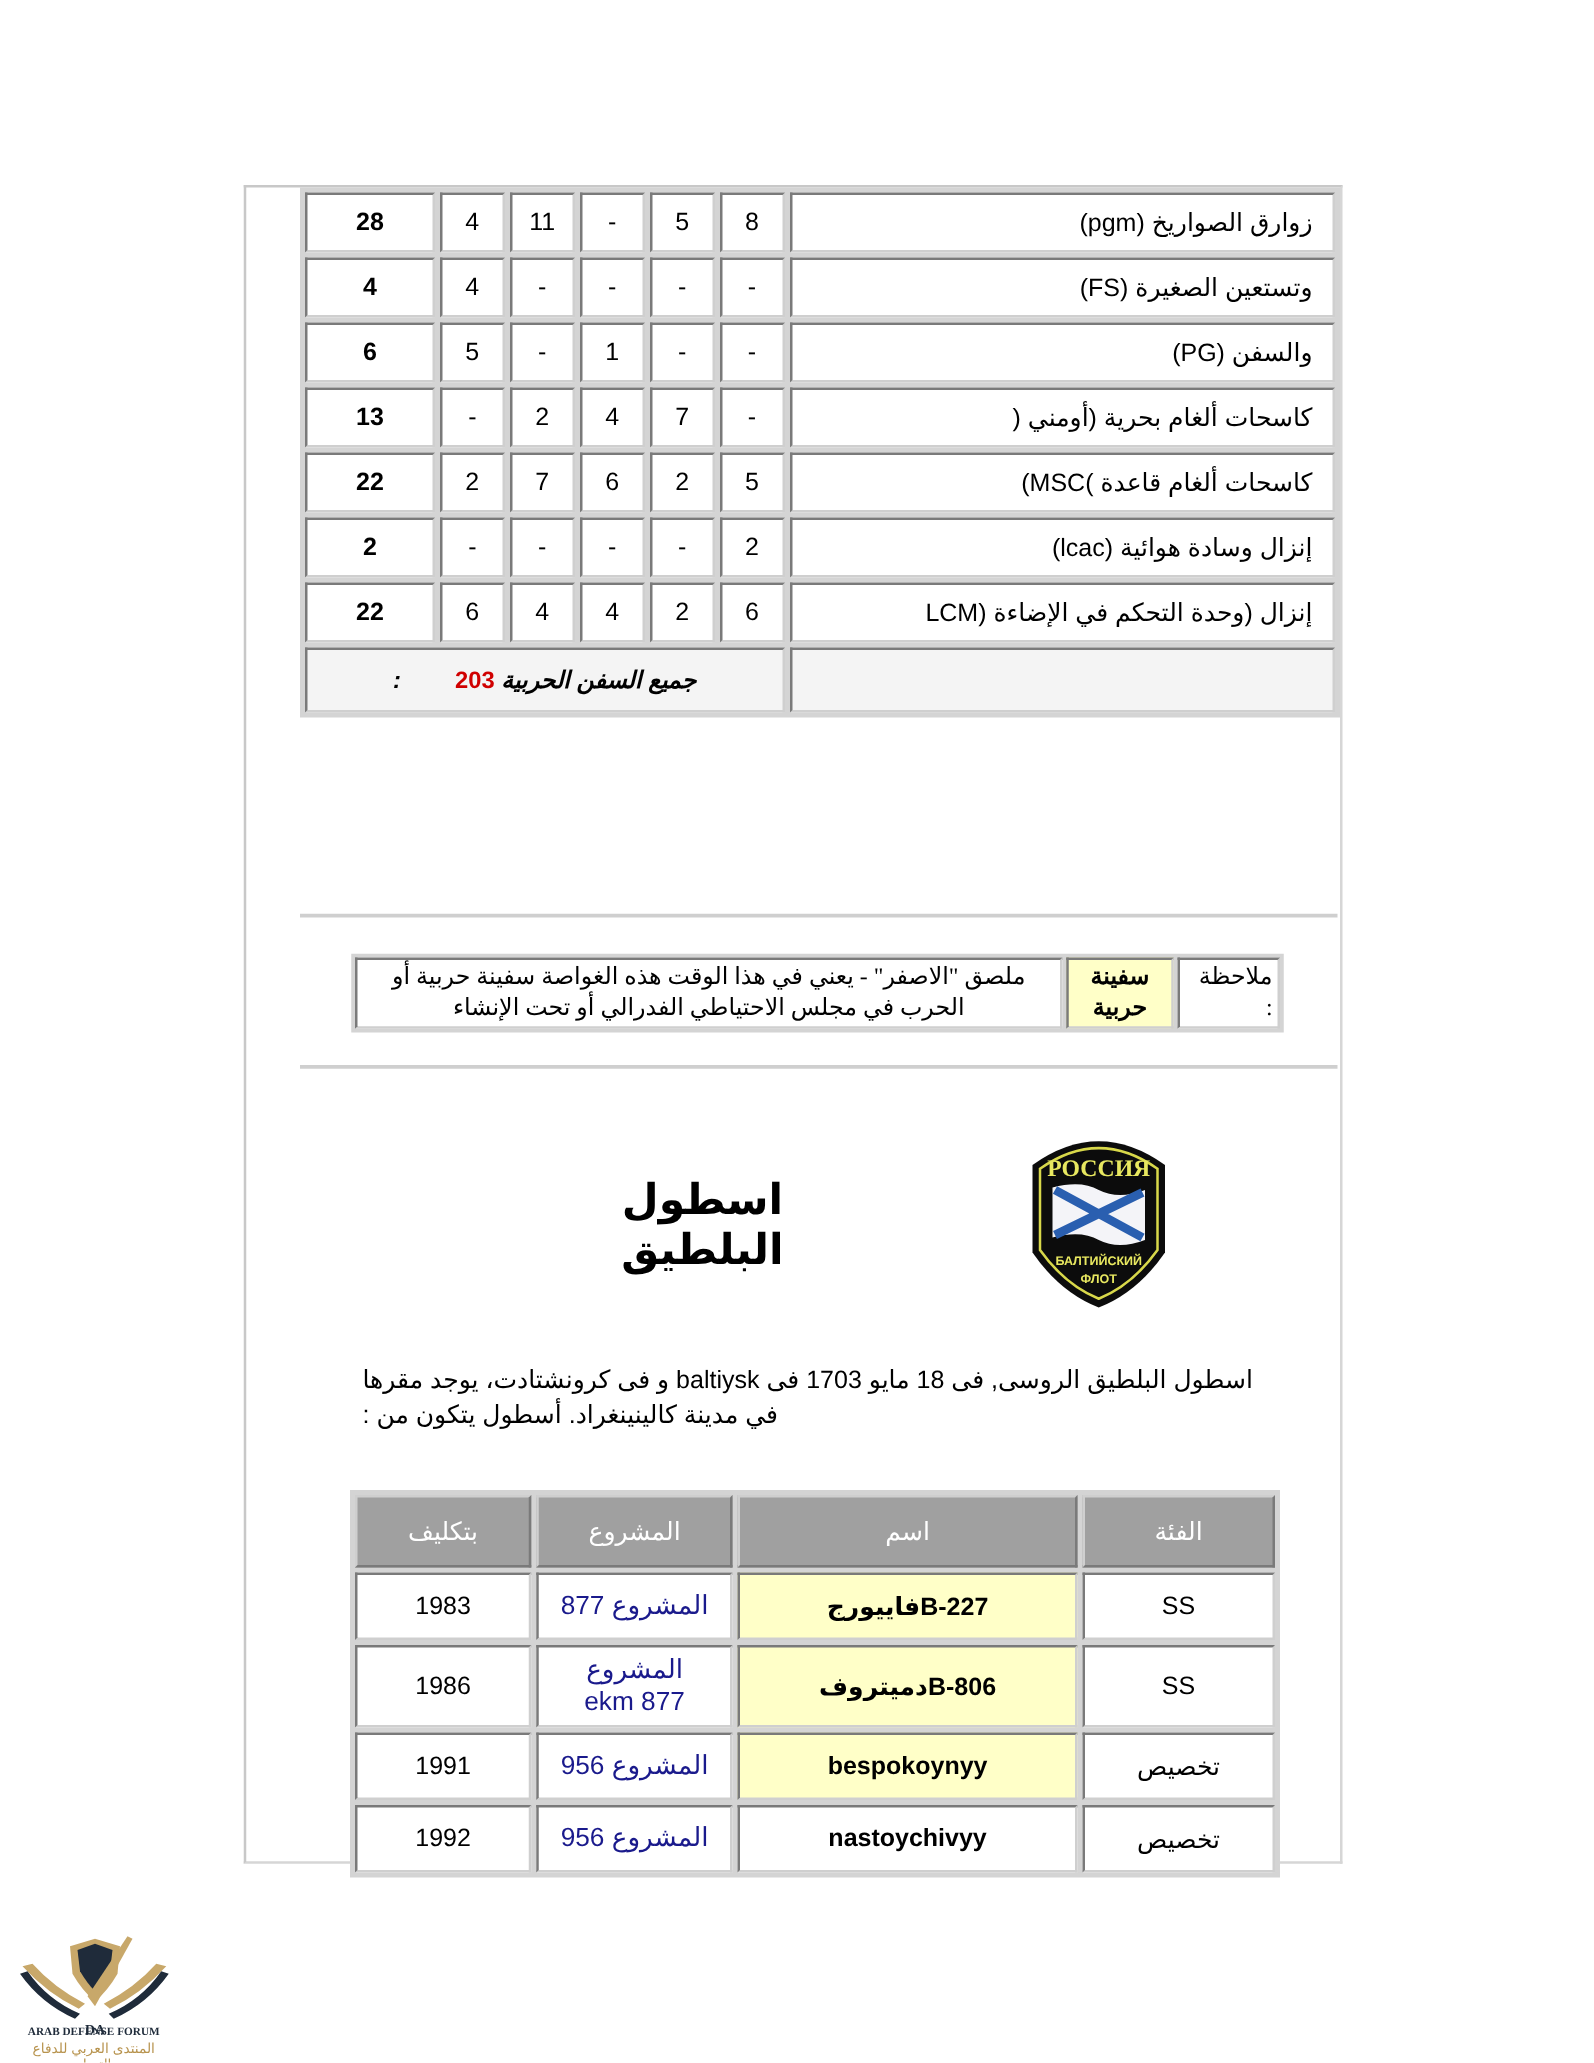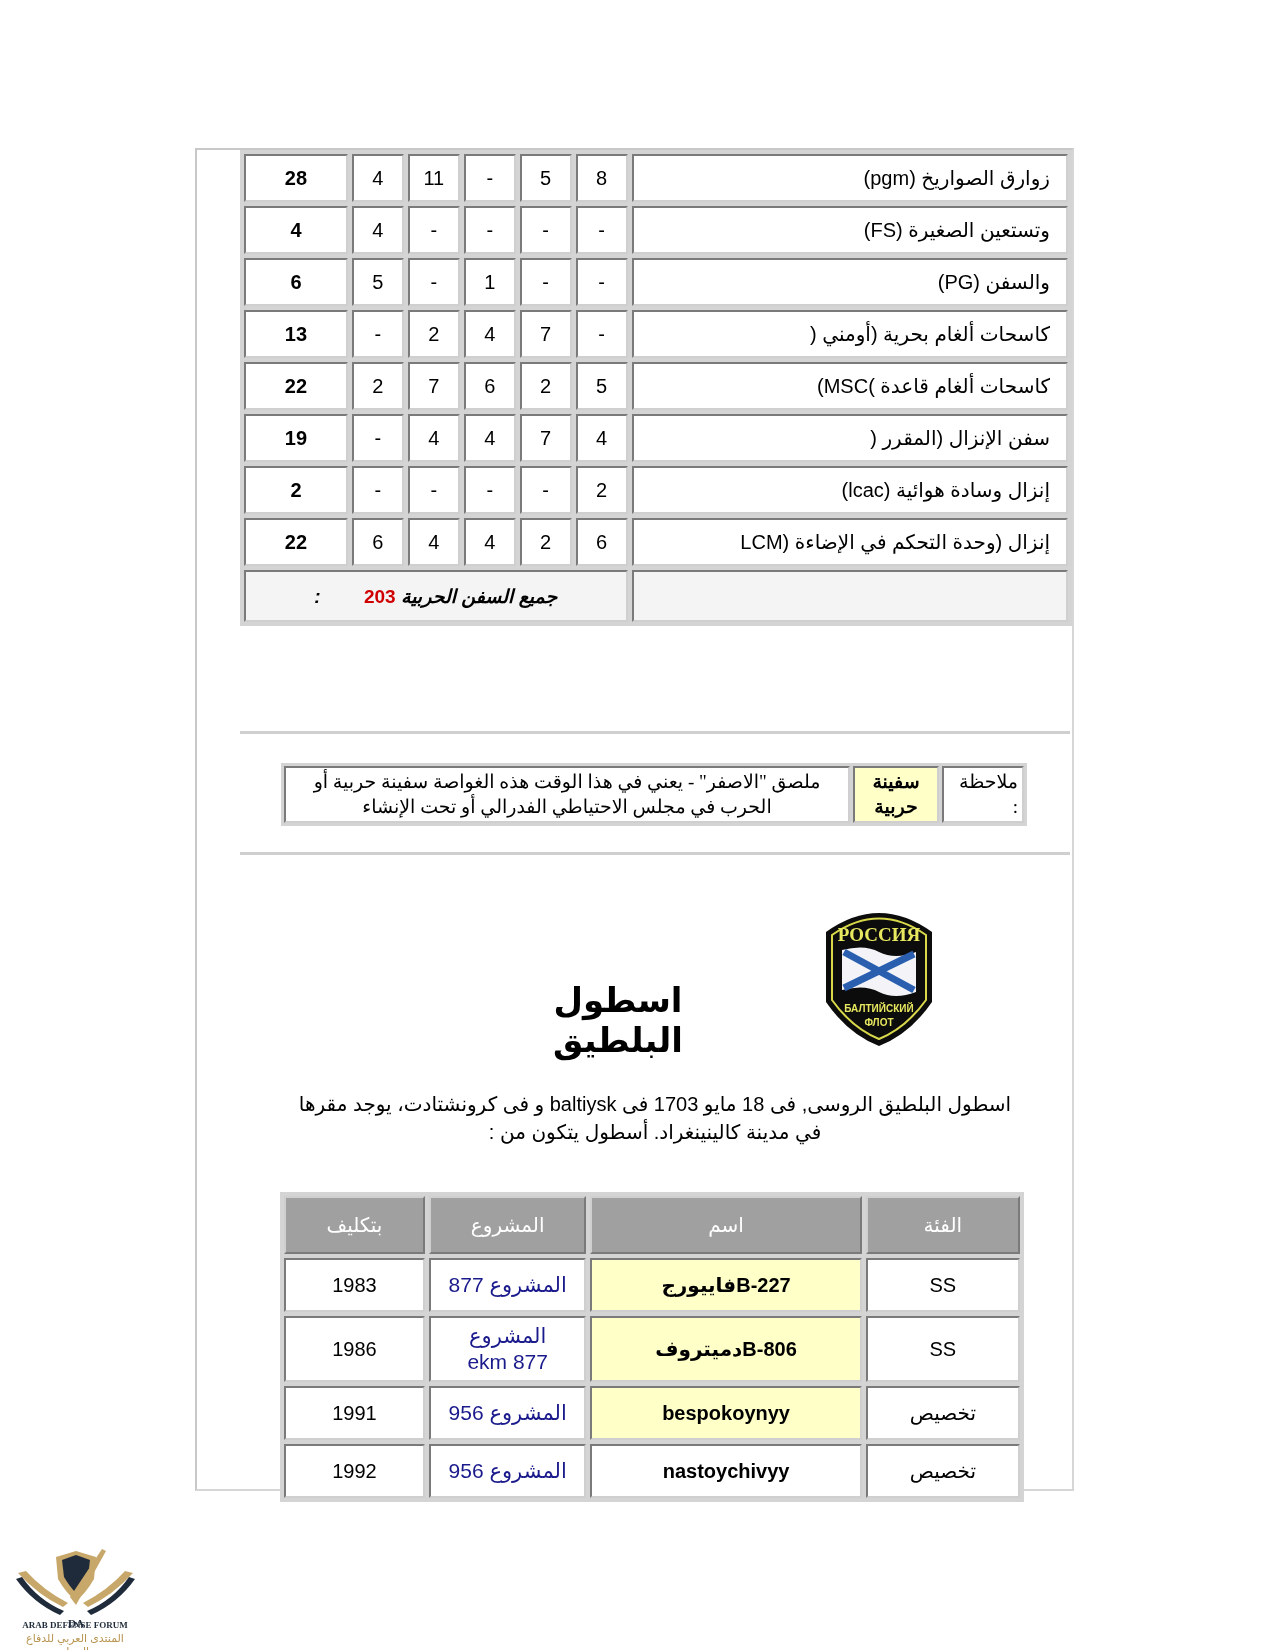--- a/index.html
+++ b/index.html
@@ -26,25 +26,25 @@
 
     
     .note { position: absolute; left: 281px; top: 763px; width: 746px; border-collapse: separate;
             border-spacing: 3px; background: #d4d4d4; direction: rtl; }
     .note td { background: #fff; border: 2px solid; border-color: #7a7a7a #cfcfcf #cfcfcf #7a7a7a;
                font-family: "Liberation Serif", "DejaVu Serif", serif; font-size: 19px; text-align: center; padding: 2px 6px; line-height: 1.3; }
     .note td.note-label { width: 68px; text-align: right; padding-right: 4px; }
     .note td.note-tag { background: #ffffc8; font-weight: bold; width: 70px; }
 
     
-    .fleet-title { position: absolute; left: 508px; top: 940px; width: 220px; text-align: center;
-                   font-size: 34px; font-weight: bold; direction: rtl; margin-top: 40px; }
+    .fleet-title { position: absolute; left: 452px; top: 940px; width: 220px; text-align: center;
+                   font-size: 34px; font-weight: bold; direction: rtl; }
     .emblem { position: absolute; left: 820px; top: 902px; width: 118px; height: 146px; }
 
-    .intro { position: absolute; left: 290px; top: 1090px; width: 730px; text-align: center;
+    .intro { position: absolute; left: 290px; top: 1090px; width: 730px; text-align: left;
              direction: rtl; font-size: 20px; line-height: 28px; }
 
     
     .fleet { position: absolute; left: 280px; top: 1192px; width: 744px; border-collapse: separate;
              border-spacing: 4px; background: #d4d4d4; direction: rtl; }
     .fleet th { background: #a0a0a0; color: #ffffff; font-weight: normal; height: 52px; font-size: 20px;
                 border: 2px solid; border-color: #cfcfcf #7a7a7a #7a7a7a #cfcfcf; }
     .fleet td { background: #fff; height: 50px; text-align: center; font-size: 20px;
                 border: 2px solid; border-color: #7a7a7a #cfcfcf #cfcfcf #7a7a7a; padding: 0 16px; }
     .fleet td.c-class { width: 140px; }
@@ -106,29 +106,20 @@
         <td class="label">كاسحات ألغام بحرية (أومني (</td>
       </tr>
       <tr>
         <td class="total">22</td>
         <td class="num">2</td>
         <td class="num">7</td>
         <td class="num">6</td>
         <td class="num">2</td>
         <td class="num">5</td>
         <td class="label">كاسحات ألغام قاعدة )MSC)</td>
-      </tr>
-      <tr>
-        <td class="total">19</td>
-        <td class="num">-</td>
-        <td class="num">4</td>
-        <td class="num">4</td>
-        <td class="num">7</td>
-        <td class="num">4</td>
-        <td class="label">سفن الإنزال (المقرر (</td>
       </tr>
       <tr>
         <td class="total">2</td>
         <td class="num">-</td>
         <td class="num">-</td>
         <td class="num">-</td>
         <td class="num">-</td>
         <td class="num">2</td>
         <td class="label">إنزال وسادة هوائية (lcac)</td>
       </tr>

